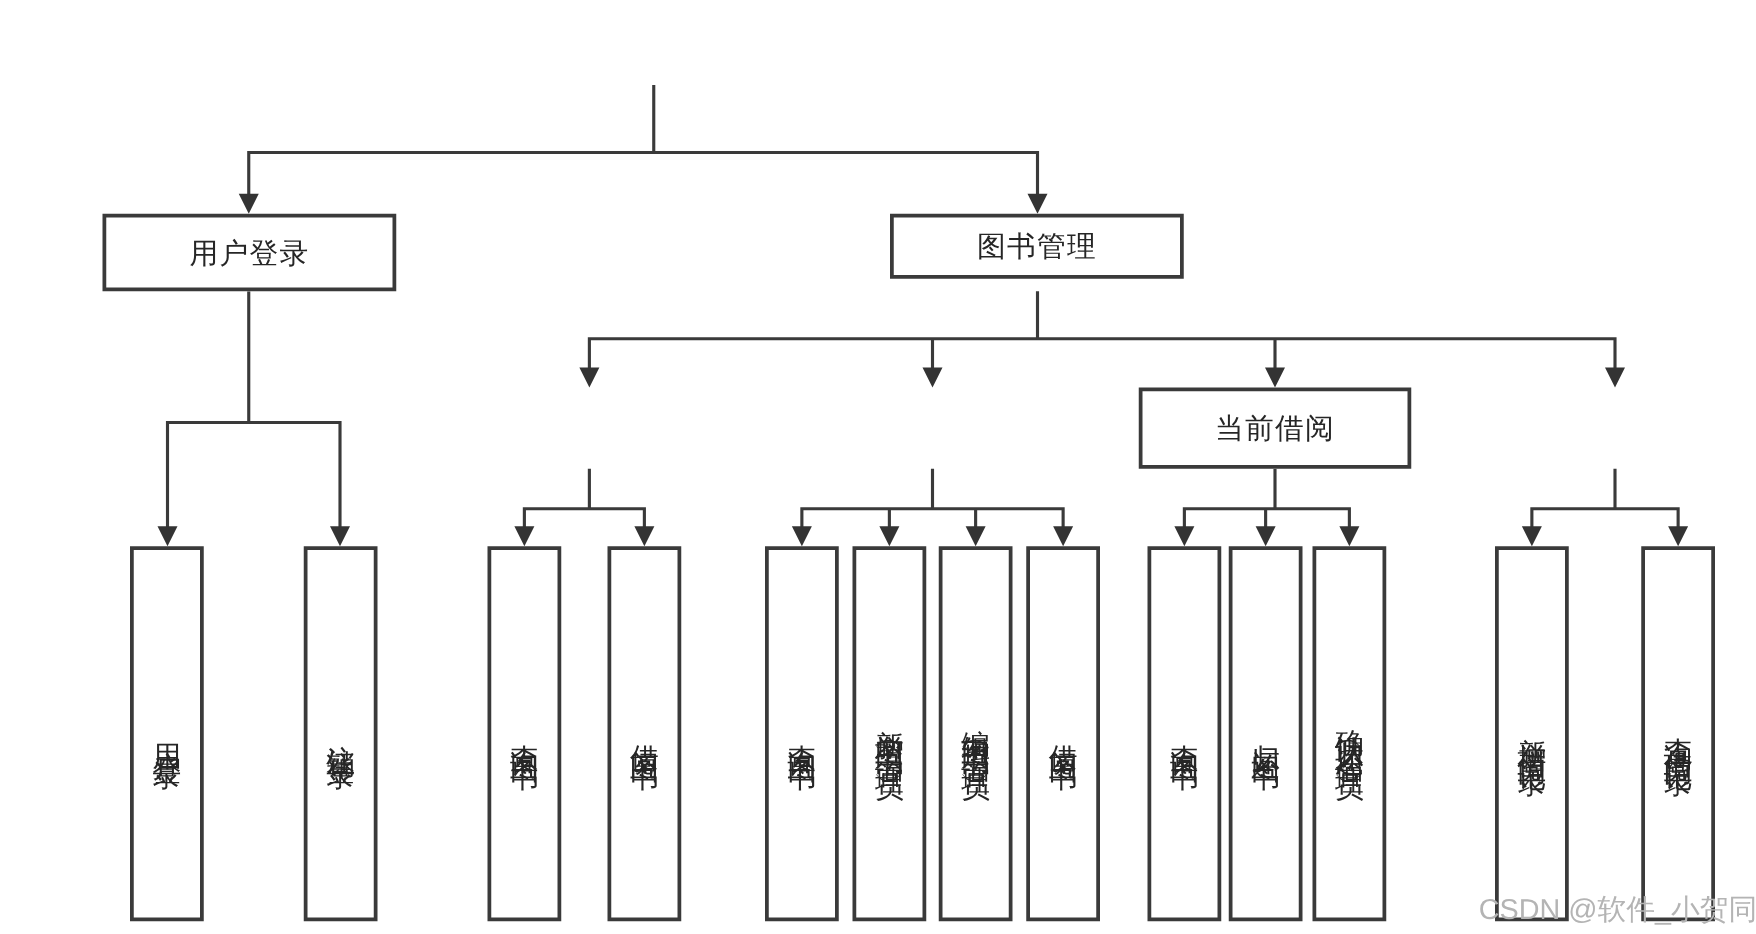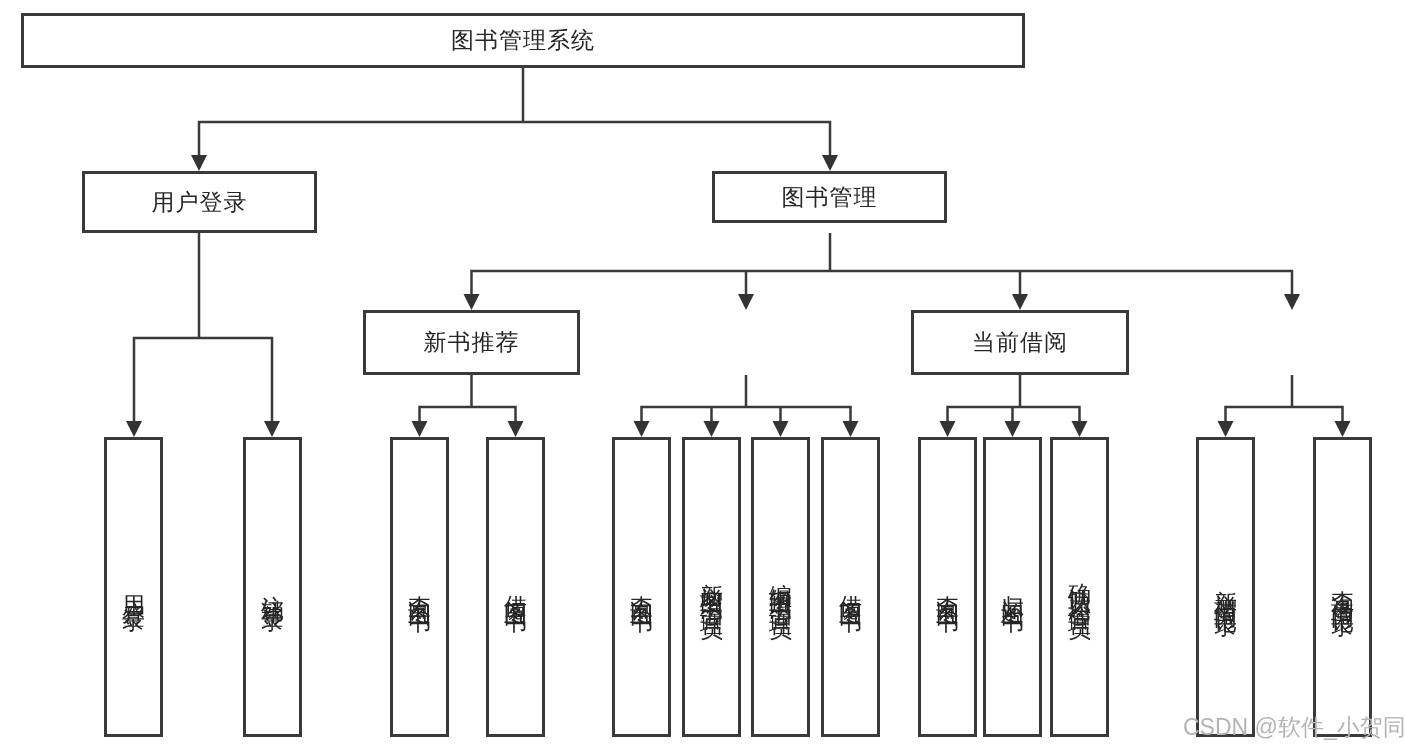--- a/index.html
+++ b/index.html
@@ -102,34 +102,28 @@
       <polygon points="772.5,421 788.5,421 780.5,437"></polygon>
       <polygon points="842.5,421 858.5,421 850.5,437"></polygon>
       <polygon points="939.5,421 955.5,421 947.5,437"></polygon>
       <polygon points="1004.5,421 1020.5,421 1012.5,437"></polygon>
       <polygon points="1071.5,421 1087.5,421 1079.5,437"></polygon>
       <polygon points="1217.5,421 1233.5,421 1225.5,437"></polygon>
       <polygon points="1334.5,421 1350.5,421 1342.5,437"></polygon>
     </g>
   </svg>
 
-  <div class="hbox" style="left:21px;top:13px;width:1004px;height:55px">
-    <span>图书管理系统</span>
-  </div>
 
   <div class="hbox" style="left:82px;top:171px;width:235px;height:62px">
     <span>用户登录</span>
   </div>
   <div class="hbox" style="left:712px;top:171px;width:235px;height:52px">
     <span>图书管理</span>
   </div>
 
-  <div class="hbox" style="left:363px;top:310px;width:217px;height:65px">
-    <span>新书推荐</span>
-  </div>
   <div class="hbox" style="left:911px;top:310px;width:218px;height:65px">
     <span>当前借阅</span>
   </div>
 
   <div class="vbox" style="left:104px">
     <span>用户登录</span>
   </div>
   <div class="vbox" style="left:243px">
     <span>注销登录</span>
   </div>

